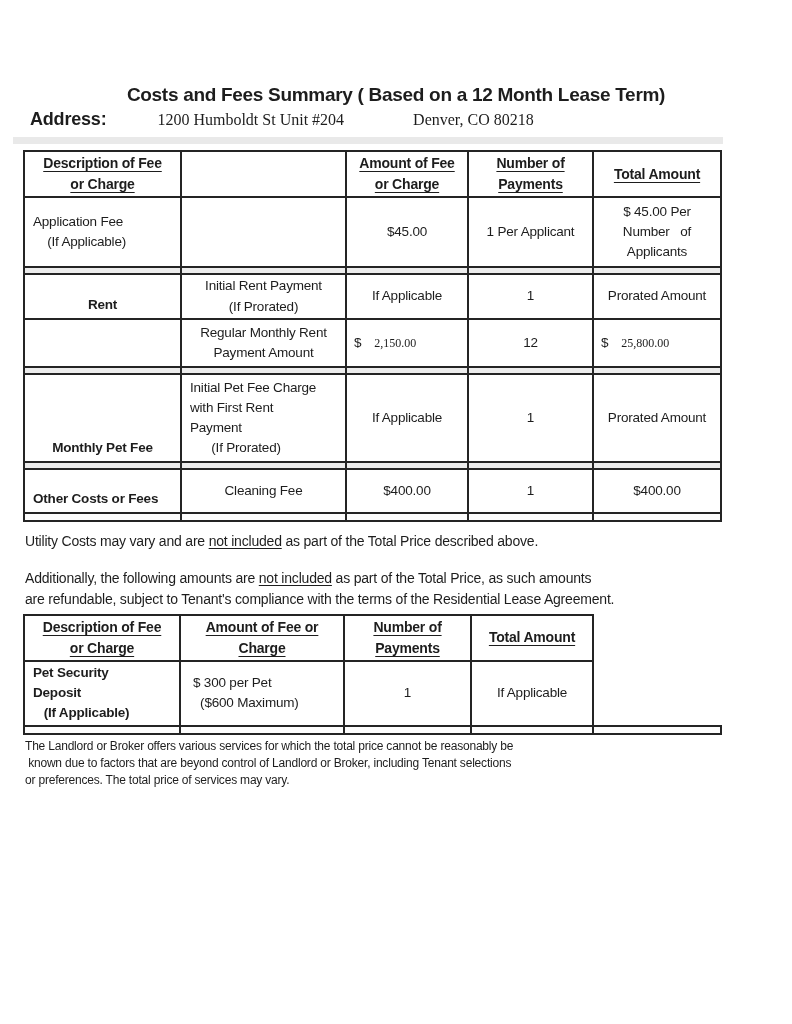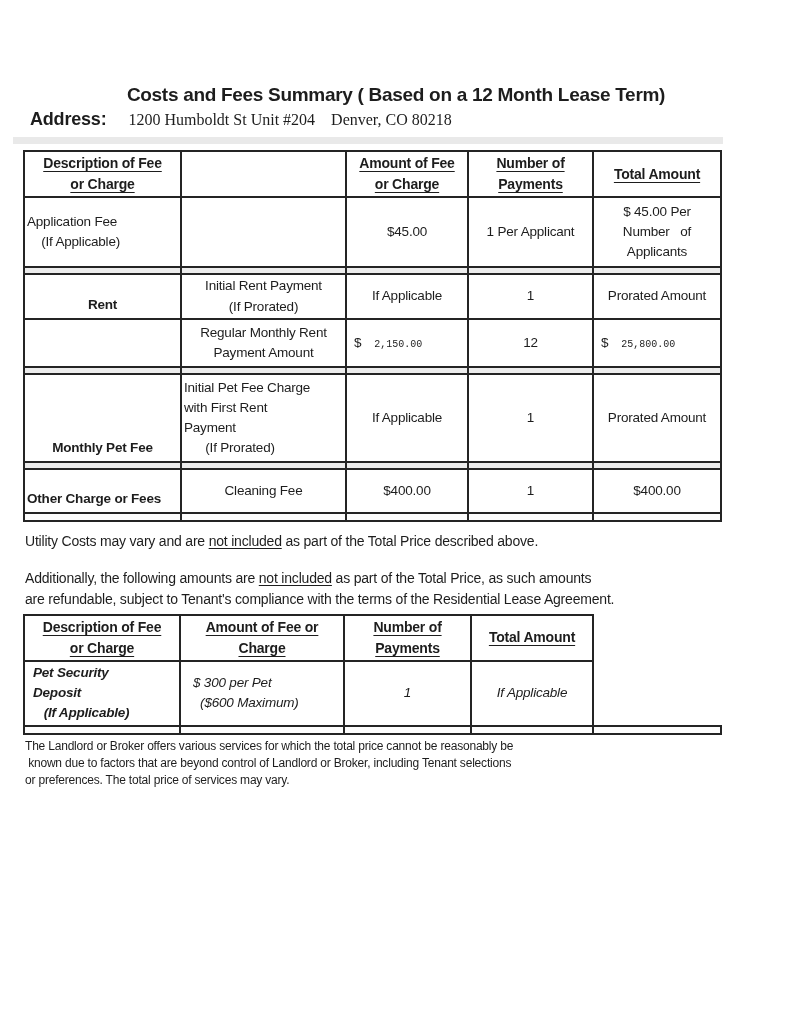--- a/index.html
+++ b/index.html
@@ -5,59 +5,59 @@
   html,body { margin:0; padding:0; background:#ffffff; }
   .page {
     position:relative; width:792px; height:1024px; background:#ffffff;
     font-family:"Liberation Sans", sans-serif; color:#1d1d1d; overflow:hidden;
     letter-spacing:-0.2px;
   }
   .title {
     margin:84px 10px 0 10px; text-align:center;
     font-size:19px; font-weight:bold; letter-spacing:-0.3px;
   }
-  .address-row { display:flex; align-items:baseline; margin:3px 0 0 30px; }
+  .address-row { display:flex; align-items:baseline; margin:3px 0 0 30px;gap:29px; }
   .address-label { font-size:18px; font-weight:bold; }
   .address-val { font-family:"Liberation Serif", serif; font-size:16px; letter-spacing:0; }
   .addr1 { margin-left:22px; }
-  .addr2 { margin-left:16px; }
+  .addr2 { margin-left:40px; }
 
   .top-strip { width:710px; height:7px; background:#e9e9e9; margin:7px 0 0 13px; }
 
   table { border-collapse:collapse; table-layout:fixed; margin-left:23px; }
   .t1 { margin-top:6px; width:697px; }
   .t2 { margin-top:5px; width:697px; }
   td {
     border:2px solid #242424; padding:1px 4px; font-size:13.5px; line-height:1.5;
     vertical-align:middle; text-align:center; white-space:pre-wrap; overflow:hidden;
   }
   td.h { font-weight:bold; font-size:14px; text-decoration:underline; text-underline-offset:3px; }
-  td.al { text-align:left; padding-left:2px; }
+  td.al { text-align:left; padding-left:8px; }
   td.b  { font-weight:bold; }
   td.bottom { vertical-align:bottom; padding-bottom:3px; }
   tr.sep td { background:#ececec; padding:0; height:5px; }
   tr.strip td { background:#fdfdfd; padding:0; height:6px; }
   td.ghost { border-top:none; border-right:none; border-bottom:none; background:#fff; }
 
   td.money { text-align:left; padding-left:7px; }
-  .num { font-family:Liberation Mono, monospace; font-size:10px; letter-spacing:0; }
+  .num { font-family:Liberation Serif, serif; font-size:12px; letter-spacing:0; }
   .gap-md { margin-left:13px; }
   .gap-lg { margin-left:19px; }
   .gap-sm { margin-left:8px; }
 
   tr.h-t1   { height:42px; }
   tr.r-app  { height:70px; }
   tr.r-rent1{ height:45px; }
   tr.r-rent2{ height:48px;padding-left:40px; }
   tr.r-pet1 { height:88px; }
   tr.r-pet2 { height:67px; }
   tr.r-other{ height:44px; }
   tr.h-t2   { height:46px; }
   tr.r-sec  { height:37px; }
-  tr.r-psec { height:57px;font-style:italic; }
+  tr.r-psec { height:57px; }
 
   .note { margin:9px 0 0 25px; font-size:14px; white-space:pre-wrap; line-height:1.45; }
   .note-additional { margin-top:17px; }
   .u { text-decoration:underline; text-underline-offset:2px; }
   .footer-note { margin:3px 0 0 25px; font-size:12px; white-space:pre-wrap; line-height:1.45; }
 </style>
 </head>
 <body>
 
 <div class="page">
@@ -142,21 +142,21 @@
       <td>Prorated Amount</td>
     </tr>
     <tr class="sep">
       <td></td>
           <td></td>
           <td></td>
           <td></td>
           <td></td>
     </tr>
     <tr class="r-other">
-      <td class="b bottom al">Other Charge or Fees</td>
+      <td class="b bottom al">Other Costs or Fees</td>
       <td>Cleaning Fee</td>
       <td>$400.00</td>
       <td>1</td>
       <td>$400.00</td>
     </tr>
     <tr class="strip">
       <td></td>
           <td></td>
           <td></td>
           <td></td>

